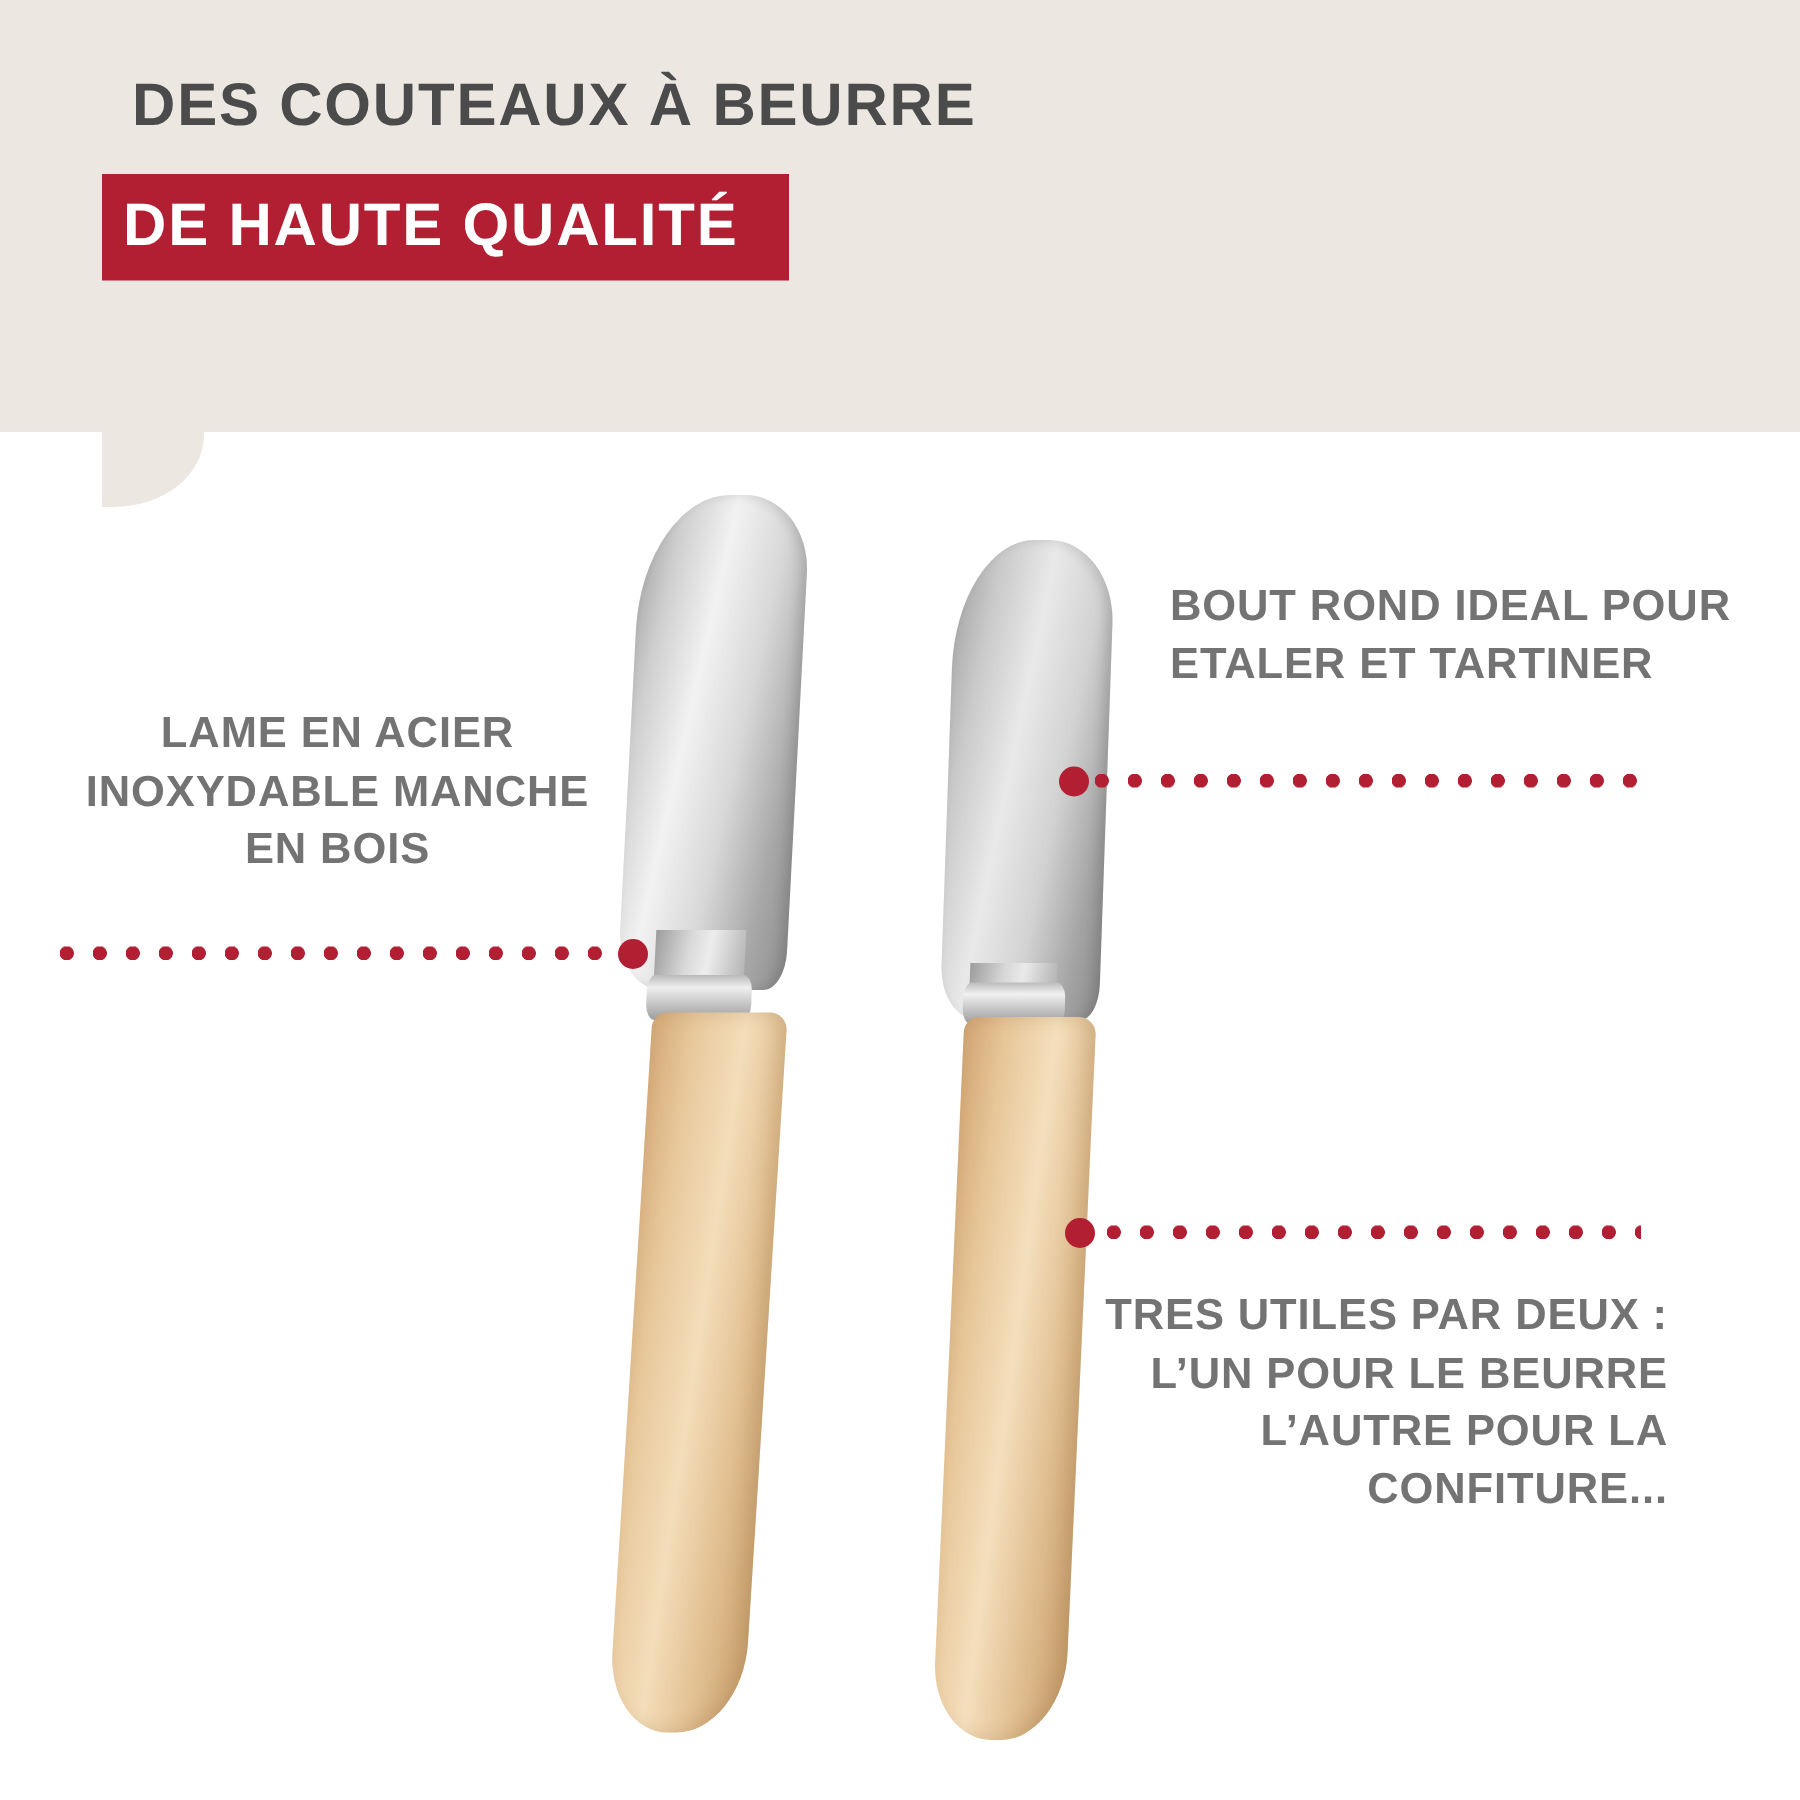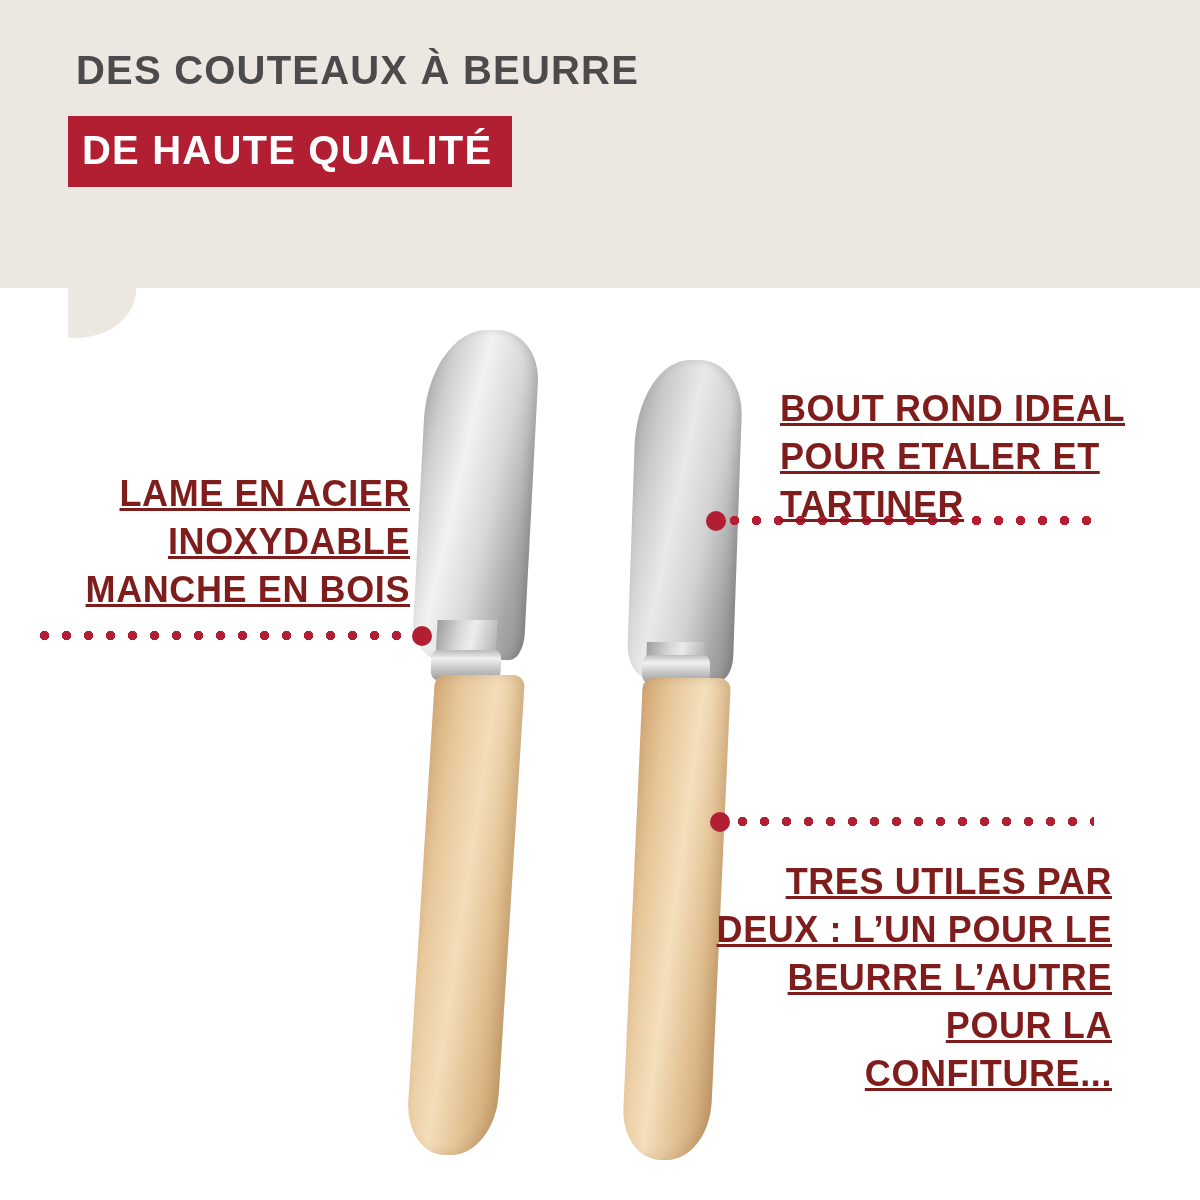--- a/index.html
+++ b/index.html
@@ -30,56 +30,55 @@
     left: 68px;
     top: 288px;
     width: 68px;
     height: 50px;
     background: #ece7e1;
     border-bottom-right-radius: 60px 48px;
   }
 
   .title-line1 {
     position: absolute;
-    left: 76px;
+    left: 88px;
     top: 48px;
     font-size: 40px;
     font-weight: bold;
     letter-spacing: 1.2px;
     color: #4b4b4b;
     white-space: nowrap;
   }
   .title-highlight {
     position: absolute;
     left: 68px;
     top: 116px;
     background: #b21e32;
     color: #ffffff;
     font-size: 40px;
     font-weight: bold;
     letter-spacing: 1.2px;
-    padding: 12px 20px 14px 14px;
+    padding: 12px 34px 14px 14px;
     white-space: nowrap;
   }
 
   
   .callout-text {
     position: absolute;
-    font-size: 36px;
+    font-size: 29px;
     font-weight: bold;
     line-height: 1.33;
-    color: #7f1d1d;
+    color: #737373;
     letter-spacing: 0.6px;
-    text-decoration: underline;
   }
   .callout-left {
     left: 40px;
     top: 470px;
     width: 370px;
-    text-align: right;
+    text-align: center;
   }
   .callout-right-top {
     left: 780px;
     top: 385px;
     width: 380px;
     text-align: left;
   }
   .callout-right-bottom {
     left: 712px;
     top: 858px;

